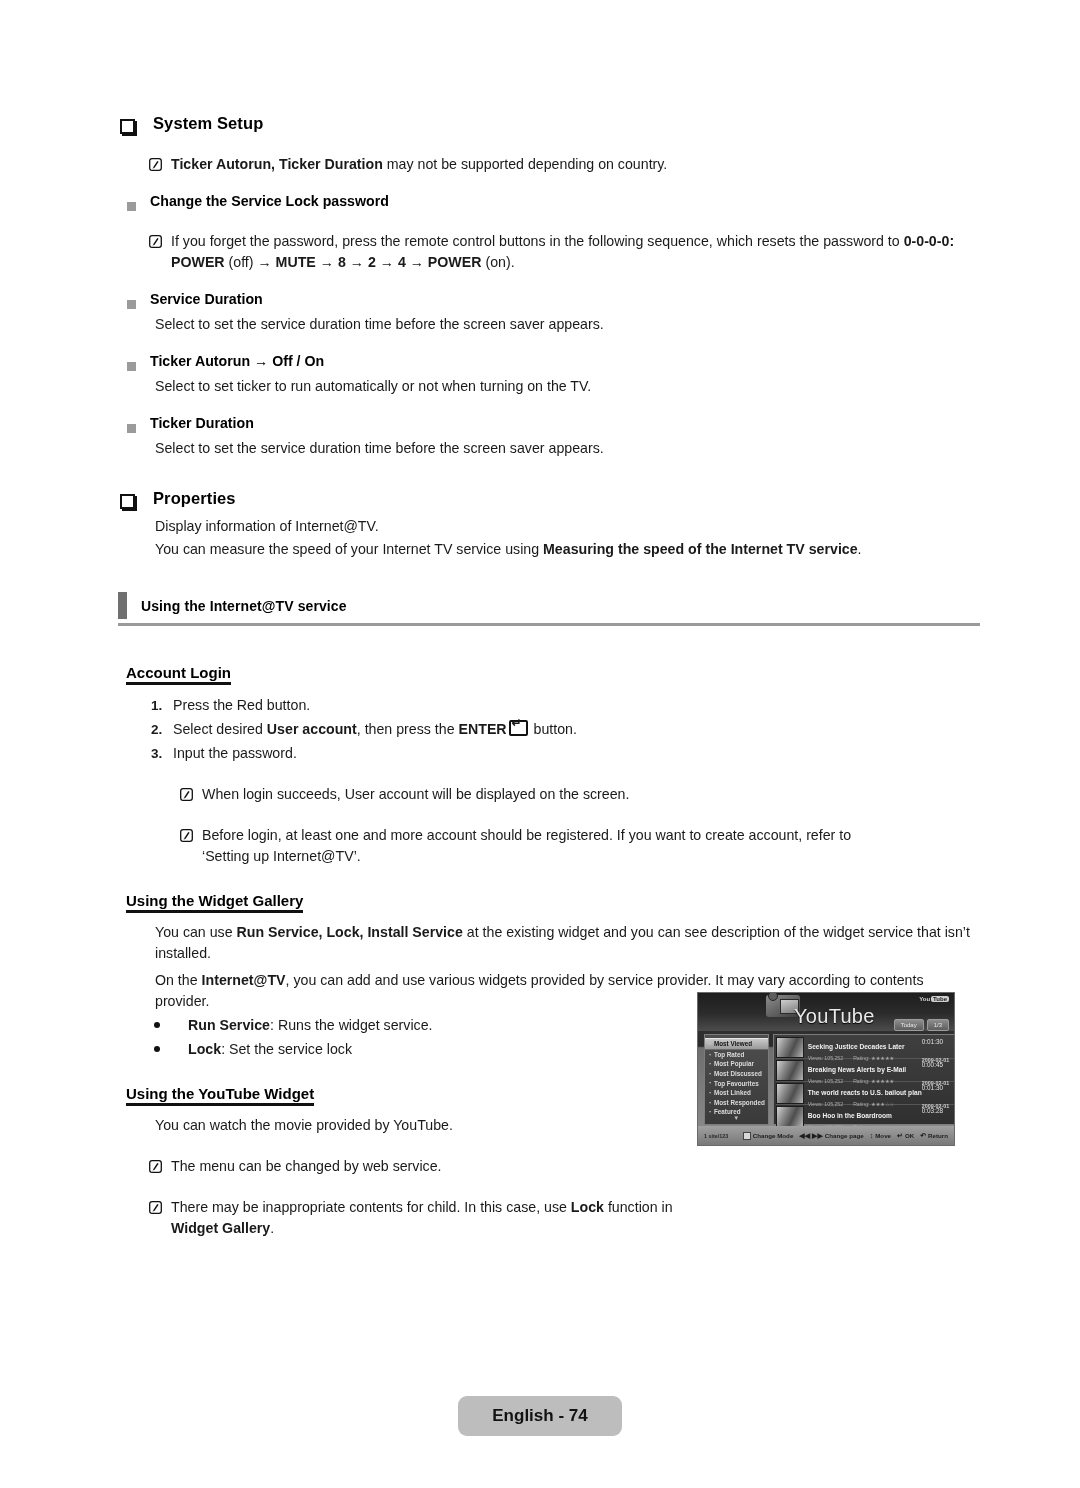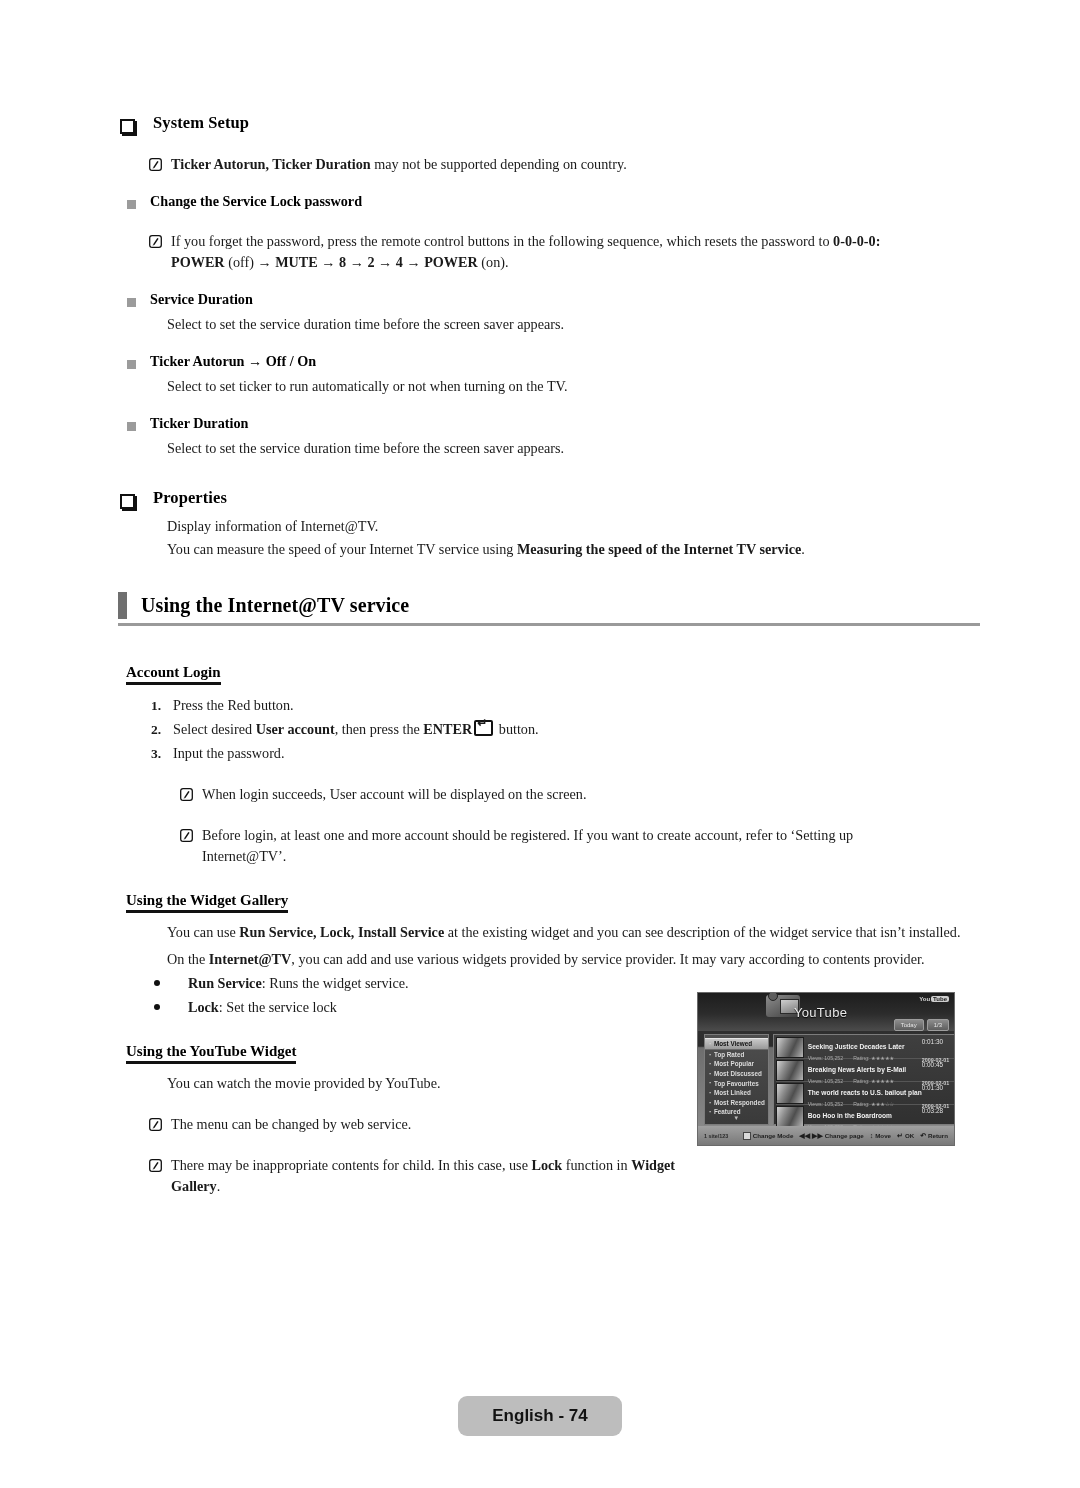--- a/index.html
+++ b/index.html
@@ -20,21 +20,20 @@
     left: 0; top: 0;
     width: 1080px;
     height: 1488px;
     background: #ffffff;
   }
   .content {
     position: absolute;
     left: 118px;
     top: 112px;
     width: 862px;
-    font-family: Liberation Serif, serif;
   }
 
   
   .txt {
     font-size: 14.2px;
     line-height: 21px;
     color: #1a1a1a;
   }
   b, .b { font-weight: bold; }
 
@@ -55,21 +54,21 @@
   .h-sq .h-sq-label {
     font-size: 16.5px;
     font-weight: bold;
     letter-spacing: .1px;
     line-height: 22px;
   }
 
   
   .h-gs {
     display: flex;
-    align-items: center;
+    align-items: flex-end;
     margin: 16px 0 5px 0;
   }
   .gs-icon {
     width: 9px; height: 9px;
     background: #9b9b9b;
     margin: 6px 14px 0 9px;
     flex: 0 0 auto;
   }
   .h-gs .h-gs-label {
     font-size: 14.2px;
@@ -87,40 +86,40 @@
   .note-row.indent2 { padding-left: 62px; margin-top: 20px; }
   .note-icon {
     width: 13px; height: 13px;
     flex: 0 0 auto;
     margin: 4px 9px 0 0;
   }
   .note-icon svg { display: block; }
   .note-text { flex: 1 1 auto; }
 
   
-  .p-ind { padding-left: 33px; margin: 2px 16px; }
+  .p-ind { padding-left: 33px; margin: 2px 4px; }
 
   
   .sec {
     margin: 32px 0 16px 0;
     position: relative;
   }
   .sec-inner {
     display: flex;
     align-items: center;
   }
   .sec-bar {
     width: 9px;
     height: 27px;
     background: #6f6f6f;
     margin-right: 14px;
     flex: 0 0 auto;
   }
   .sec-title {
-    font-size: 20px;
+    font-size: 14px;
     font-weight: bold;
     letter-spacing: .1px;
   }
   .sec-rule {
     height: 3px;
     background: #9a9a9a;
     margin-top: 4px;
     width: 100%;
   }
 
@@ -222,21 +221,21 @@
     left: 2px; top: -4px;
     width: 8px; height: 8px;
     border-radius: 50%;
     background: #5e5e5e;
     border: 1px solid #242424;
   }
   .yt-title {
     position: absolute;
     left: 96px; top: 12px;
     color: #e9e9e9;
-    font-size: 13px;
+    font-size: 20px;
     letter-spacing: .3px;
     text-shadow: 0 1px 1px #000;
   }
   .yt-logo {
     position: absolute;
     right: 5px; top: 3px;
     display: flex;
     align-items: center;
     font-size: 6px;
     color: #d8d8d8;

